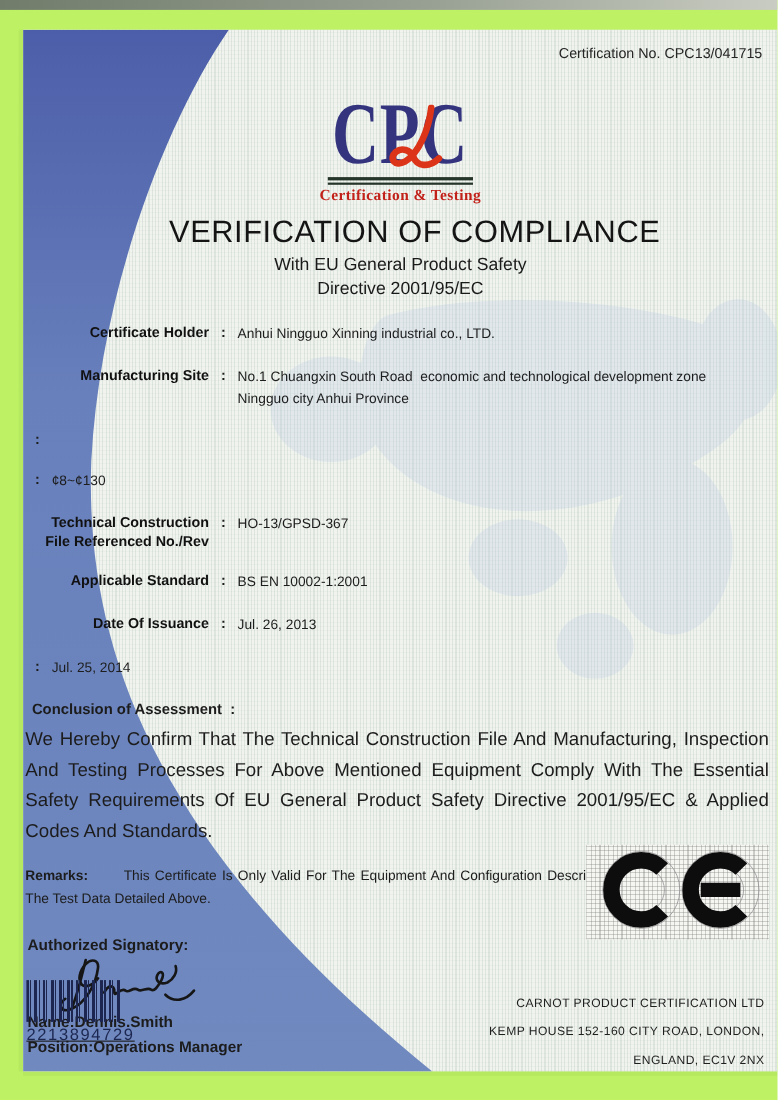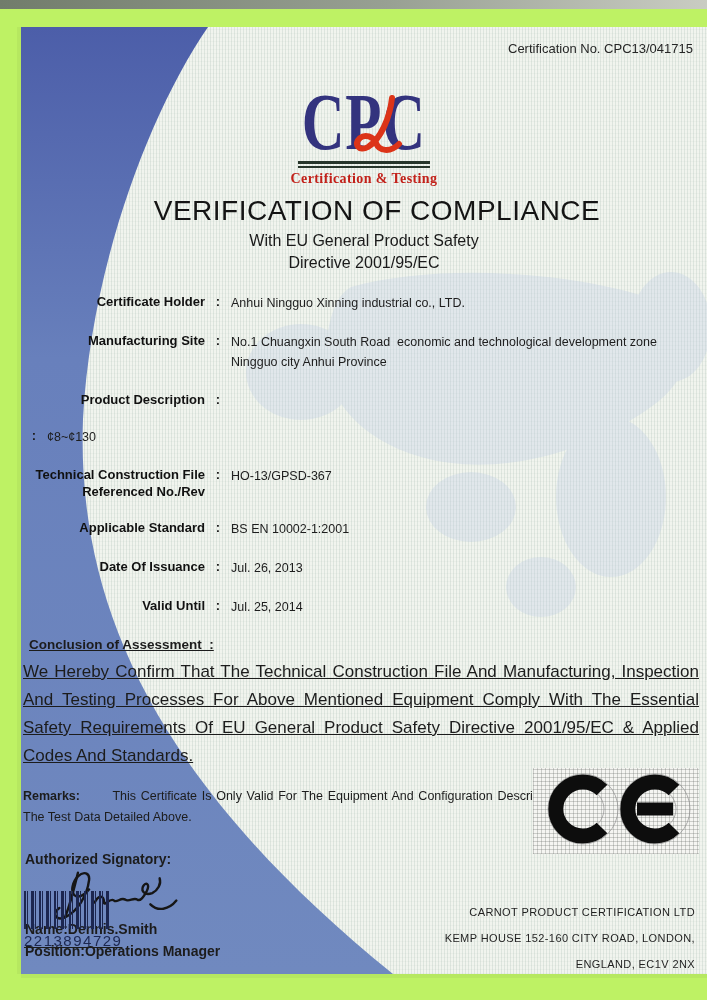--- a/index.html
+++ b/index.html
@@ -45,26 +45,26 @@
 
   .title { position:absolute; top:168px; left:0; width:100%; text-align:center;
     font-size:28px; letter-spacing:0.5px; color:#141414;padding-left:13px; }
   .sub { position:absolute; left:0; width:100%; text-align:center; font-size:16px; color:#1a1a1a; }
   .s1 { top:205px; }
   .s2 { top:227px; }
 
   .body-col { position:absolute; top:266px; left:0; right:0; }
   .field-row { display:flex; align-items:flex-start; margin-bottom:19px; }
   .field-label {
-    width:184px; text-align:right; font-weight:700; font-size:13px; line-height:17px; color:#111;
+    width:169px; text-align:right; font-weight:700; font-size:13px; line-height:17px; color:#111;
   }
   .field-colon { width:26px; text-align:center; font-weight:700; font-size:13px; line-height:17px; }
   .field-value { flex:1; font-size:12.5px; line-height:20px; padding-right:14px; white-space:pre-wrap; color:#1d1d1d; }
 
-  .conclusion { margin-top:20px;text-decoration:underline; }
+  .conclusion { margin-top:20px; }
   .c-head { font-weight:700; font-size:13.5px; white-space:pre-wrap; padding-left:8px; }
   .c-body { margin-top:6px; font-size:17px; line-height:28px; text-align:justify; padding:0 8px 0 2px; }
   .remarks { margin-top:16px; font-size:12.5px; line-height:21px; text-align:justify; padding:0 8px 0 2px; }
   .r-label { font-weight:700; }
   .r-body { white-space:pre-wrap;margin-left:28px; }
 
   .sig-head { margin:23px 0 0 4px; font-weight:700; font-size:14px; }
   .signature { display:block; margin:2px 0 0 20px; }
   .sig-name { margin:0 0 0 4px; font-weight:700; font-size:14px; }
   .sig-pos { margin:6px 0 0 4px; font-weight:700; font-size:14px; }
@@ -145,21 +145,20 @@
           <span class="field-label">Certificate Holder</span>
           <span class="field-colon">:</span>
           <span class="field-value">Anhui Ningguo Xinning industrial co., LTD.</span>
         </div>
         <div class="field-row">
           <span class="field-label">Manufacturing Site</span>
           <span class="field-colon">:</span>
           <span class="field-value">No.1 Chuangxin South Road  economic and technological development zone  Ningguo city Anhui Province</span>
         </div>
         <div class="field-row">
-          <span class="field-label">Product Description</span>
           <span class="field-colon">:</span>
         </div>
         <div class="field-row">
           <span class="field-colon">:</span>
           <span class="field-value">¢8~¢130</span>
         </div>
         <div class="field-row">
           <span class="field-label">Technical Construction File Referenced No./Rev</span>
           <span class="field-colon">:</span>
           <span class="field-value">HO-13/GPSD-367</span>
@@ -168,21 +167,20 @@
           <span class="field-label">Applicable Standard</span>
           <span class="field-colon">:</span>
           <span class="field-value">BS EN 10002-1:2001</span>
         </div>
         <div class="field-row">
           <span class="field-label">Date Of Issuance</span>
           <span class="field-colon">:</span>
           <span class="field-value">Jul. 26, 2013</span>
         </div>
         <div class="field-row">
-          <span class="field-label">Valid Until</span>
           <span class="field-colon">:</span>
           <span class="field-value">Jul. 25, 2014</span>
         </div>
 
         <div class="conclusion">
           <div class="c-head">Conclusion of Assessment  :</div>
           <div class="c-body">We Hereby Confirm That The Technical Construction File And Manufacturing, Inspection And Testing Processes For Above Mentioned Equipment Comply With The Essential Safety Requirements Of EU General Product Safety Directive 2001/95/EC &amp; Applied Codes And Standards.</div>
         </div>
 
         <div class="remarks">

